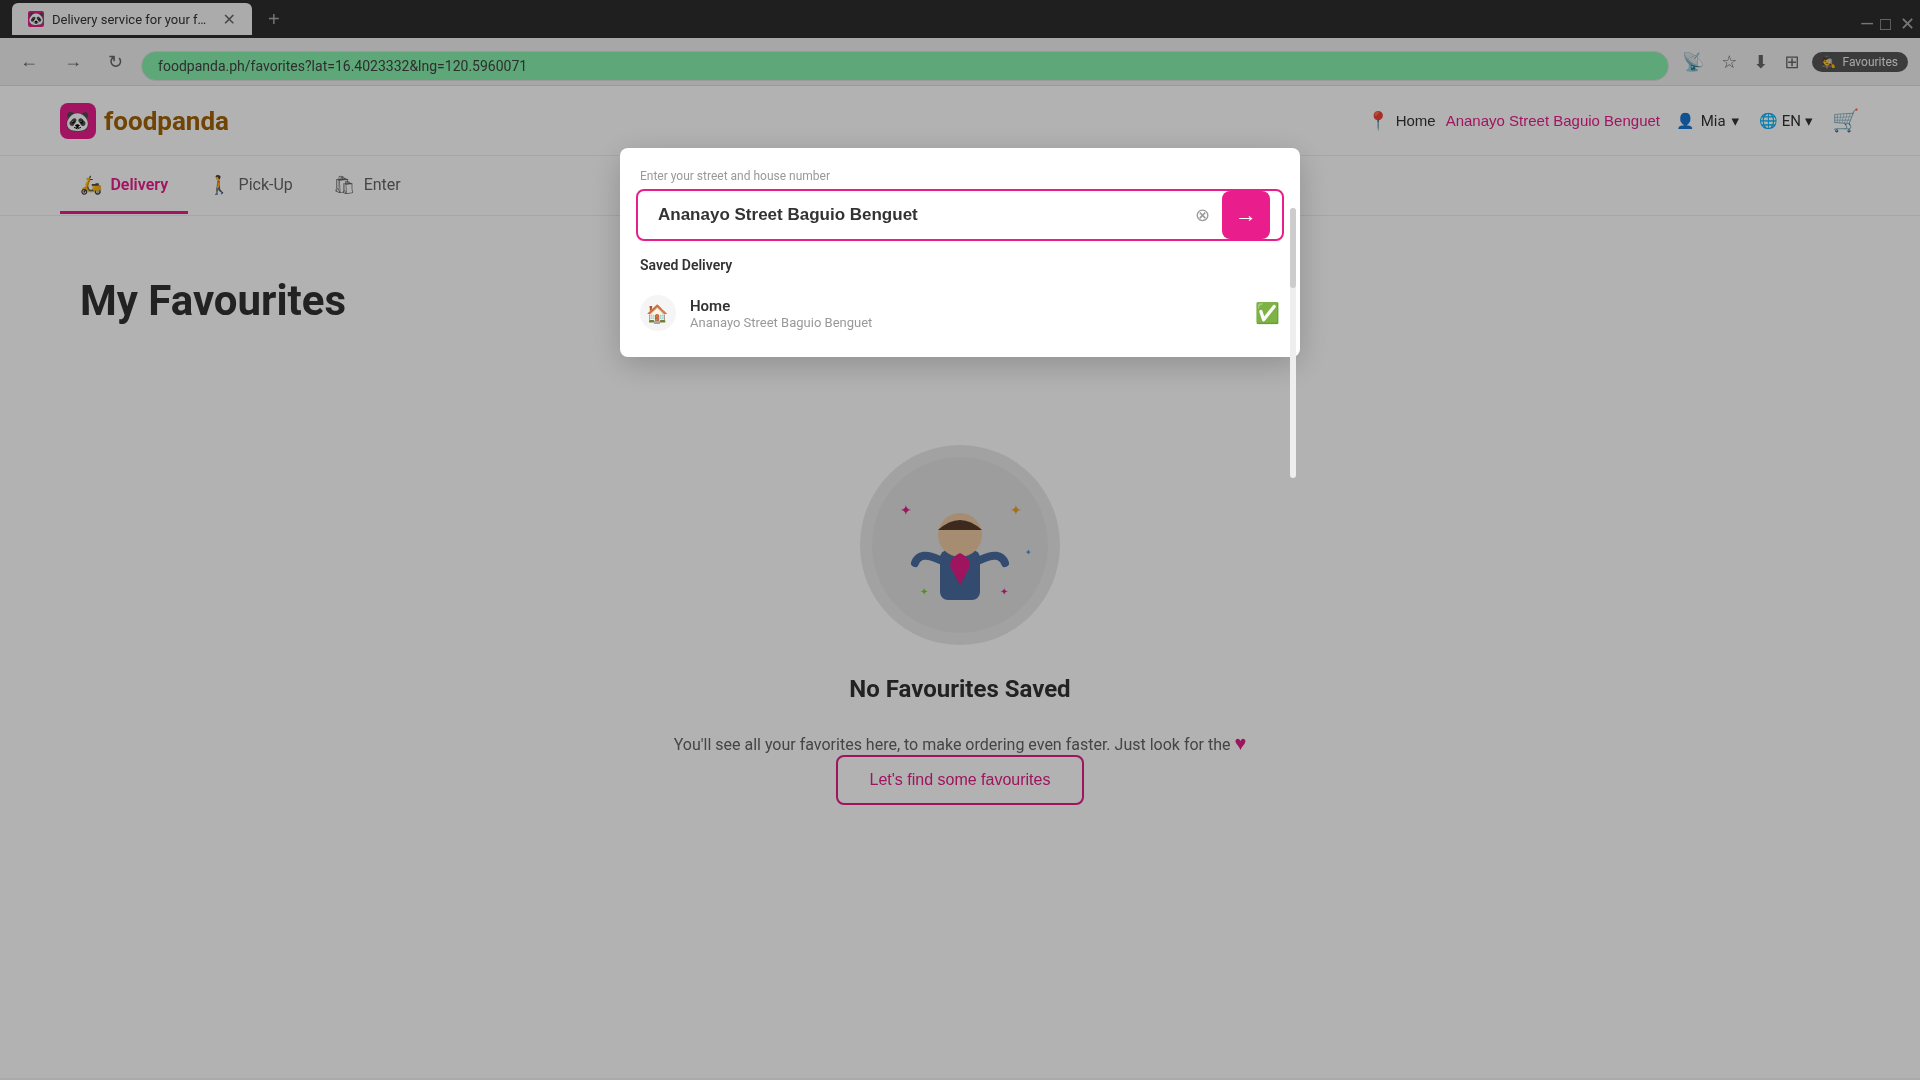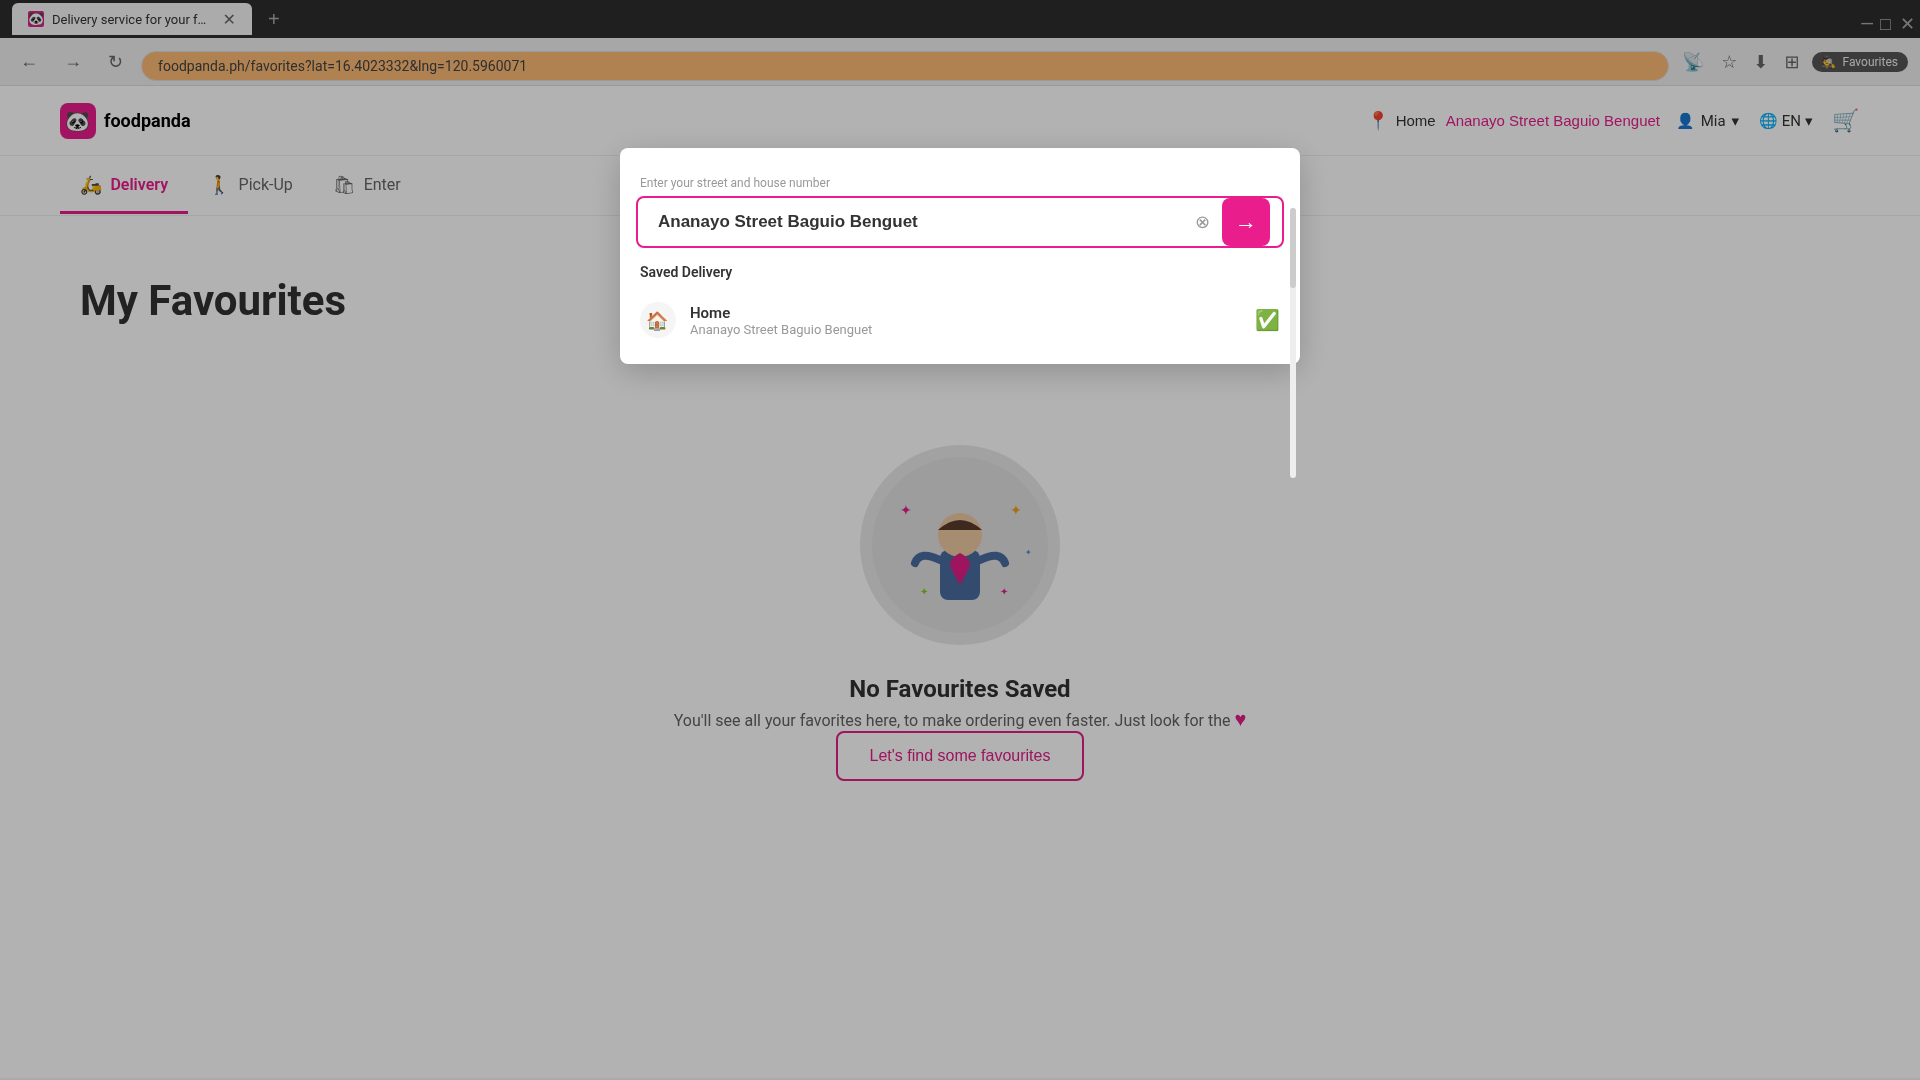--- a/index.html
+++ b/index.html
@@ -14,34 +14,34 @@
     .browser-tab .close-tab { color: #666; font-size: 16px; cursor: pointer; margin-left: 4px; }
     .new-tab-btn { background: none; border: none; color: #aaa; font-size: 20px; cursor: pointer; padding: 4px 8px; }
     .window-controls { margin-left: auto; display: flex; gap: 4px; align-items: center; }
     .window-controls span { width: 12px; height: 12px; border-radius: 50%; display: inline-block; }
     .win-ctrl-min { font-size: 18px; color: #aaa; cursor: pointer; padding: 0 8px; }
     .win-ctrl-max { font-size: 18px; color: #aaa; cursor: pointer; padding: 0 8px; }
     .win-ctrl-close { font-size: 18px; color: #aaa; cursor: pointer; padding: 0 8px; }
 
     .browser-toolbar { background: #f0f0f0; display: flex; align-items: center; padding: 6px 12px; gap: 10px; height: 48px; border-bottom: 1px solid #ddd; }
     .nav-btn { background: none; border: none; cursor: pointer; color: #666; font-size: 18px; padding: 4px 8px; border-radius: 4px; }
-    .address-bar { flex: 1; background: #fdba74; border: 1px solid #ddd; border-radius: 20px; padding: 6px 16px; font-size: 14px; color: #333; display: flex; align-items: center; margin-top: 8px; }
+    .address-bar { flex: 1; background: #86efac; border: 1px solid #ddd; border-radius: 20px; padding: 6px 16px; font-size: 14px; color: #333; display: flex; align-items: center; margin-top: 8px; }
     .address-bar-url { font-size: 14px; color: #444; }
     .toolbar-icons { display: flex; align-items: center; gap: 8px; color: #666; }
     .toolbar-icon { font-size: 18px; cursor: pointer; padding: 4px; border-radius: 4px; }
     .incognito-badge { background: #555; color: #eee; font-size: 12px; padding: 3px 10px; border-radius: 12px; display: flex; align-items: center; gap: 6px; }
 
     
     .page { background: #fff; min-height: 992px; }
 
     
     .site-header { background: #fff; border-bottom: 1px solid #eee; padding: 0 60px; display: flex; align-items: center; height: 70px; position: relative; z-index: 5; }
     .logo { display: flex; align-items: center; gap: 8px; margin-right: auto; }
     .logo-icon { width: 36px; height: 36px; background: #e91e8c; border-radius: 8px; display: flex; align-items: center; justify-content: center; color: #fff; font-size: 20px; }
-    .logo-text { font-size: 18px; font-weight: 700; color: #000000; }
+    .logo-text { font-size: 26px; font-weight: 700; color: #a16207; }
 
     .location-btn { display: flex; align-items: center; gap: 6px; cursor: pointer; padding: 8px 16px; border: none; background: none; font-size: 15px; }
     .location-icon { color: #e91e8c; font-size: 18px; }
     .location-home { color: #333; font-weight: 500; margin-right: 4px; }
     .location-address { color: #e91e8c; font-weight: 500; }
 
     .header-right { display: flex; align-items: center; gap: 20px; }
     .user-btn { display: flex; align-items: center; gap: 6px; cursor: pointer; font-size: 15px; color: #333; }
     .lang-btn { display: flex; align-items: center; gap: 4px; cursor: pointer; font-size: 15px; color: #333; }
     .cart-btn { color: #333; font-size: 22px; cursor: pointer; }
@@ -52,29 +52,29 @@
     .nav-tab.active { color: #e91e8c; border-bottom-color: #e91e8c; font-weight: 600; }
     .nav-tab-icon { font-size: 18px; }
 
     
     .page-content { padding: 60px 80px; position: relative; filter: brightness(0.97); }
     .page-title { font-size: 42px; font-weight: 700; color: #333; margin-bottom: 40px; }
 
     
     .empty-state { display: flex; flex-direction: column; align-items: center; padding: 80px 20px 40px; }
     .empty-illustration { width: 200px; height: 200px; background: #f0f0f0; border-radius: 50%; display: flex; align-items: center; justify-content: center; margin-bottom: 30px; position: relative; overflow: visible; }
-    .empty-title { font-size: 24px; font-weight: 700; color: #333; margin-bottom: 4px; }
+    .empty-title { font-size: 24px; font-weight: 700; color: #333; margin-bottom: 28px; }
     .empty-desc { font-size: 16px; color: #666; text-align: left; max-width: 600px; }
     .heart-icon-inline { color: #e91e8c; font-size: 20px; }
     .find-btn { border: 2px solid #e91e8c; background: none; color: #e91e8c; font-size: 16px; padding: 14px 32px; border-radius: 8px; cursor: pointer; font-weight: 500; }
 
     
     .overlay { position: fixed; top: 0; left: 0; right: 0; bottom: 0; background: rgba(0,0,0,0.3); z-index: 10; }
     .address-dropdown { position: fixed; top: 148px; left: 50%; transform: translateX(-50%); width: 680px; background: #fff; border-radius: 8px; box-shadow: 0 8px 32px rgba(0,0,0,0.2); z-index: 20; padding-bottom: 12px; }
-    .address-input-wrap { padding: 28px 16px 0; }
+    .address-input-wrap { padding: 21px 16px 0; }
     .address-label { font-size: 12px; color: #999; margin-bottom: 6px; display: block; padding: 0 4px; }
     .address-input-row { display: flex; align-items: center; border: 2px solid #e91e8c; border-radius: 8px; padding: 0 12px; background: #fff; }
     .address-input { flex: 1; font-size: 17px; font-weight: 600; color: #333; border: none; outline: none; padding: 14px 8px; background: none; }
     .clear-btn { background: none; border: none; color: #999; font-size: 18px; cursor: pointer; padding: 4px; }
     .go-btn { background: #e91e8c; border: none; border-radius: 8px; width: 48px; height: 48px; color: #fff; font-size: 22px; cursor: pointer; display: flex; align-items: center; justify-content: center; margin-left: 8px; flex-shrink: 0; }
 
     .saved-addresses-label { font-size: 14px; font-weight: 600; color: #333; padding: 16px 20px 8px; }
     .address-item { display: flex; align-items: center; gap: 14px; padding: 14px 20px; cursor: pointer; }
     .address-home-icon { width: 36px; height: 36px; background: #f5f5f5; border-radius: 50%; display: flex; align-items: center; justify-content: center; color: #e91e8c; font-size: 18px; flex-shrink: 0; }
     .address-info { flex: 1; }

